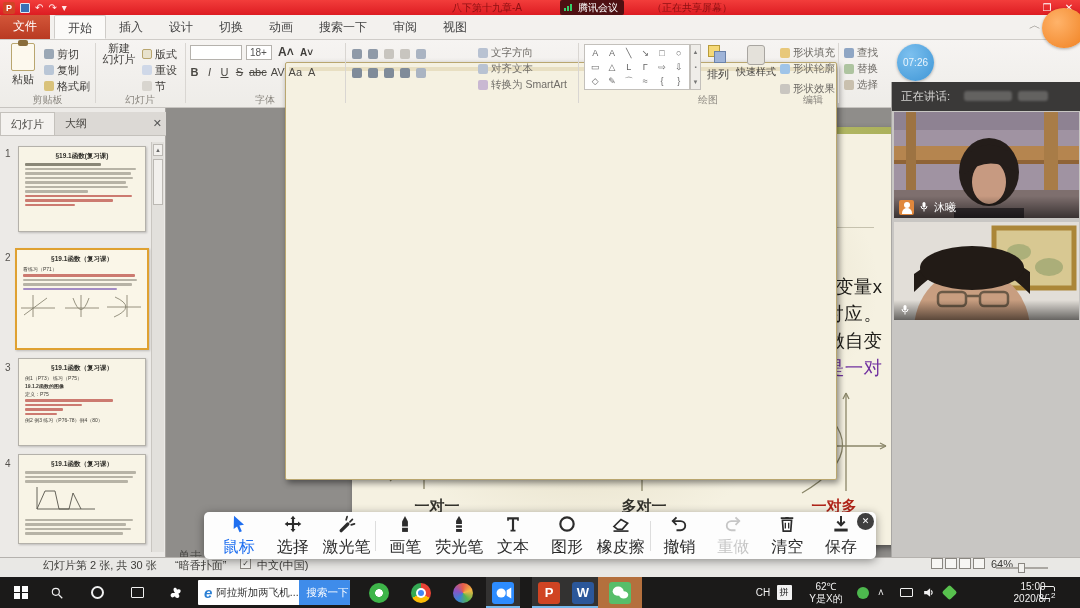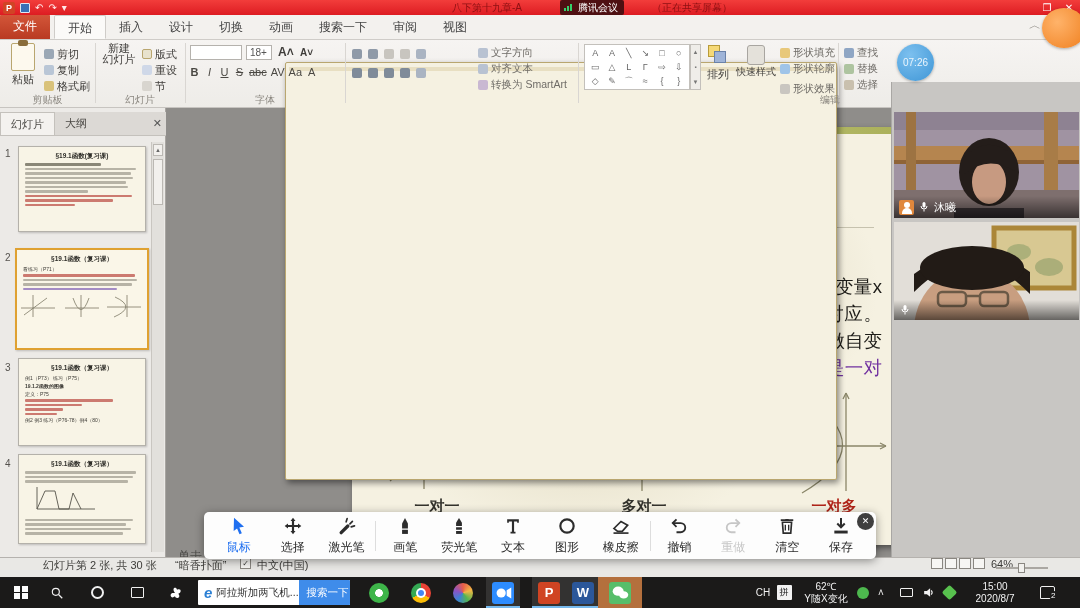--- a/index.html
+++ b/index.html
@@ -87,21 +87,21 @@
   .statusbar .itm{position:absolute;top:0;white-space:nowrap;margin-left:35px;}
   .viewic{display:inline-block;width:12px;height:11px;border:1px solid #8a8781;background:#f7f6f3;margin-right:2px;}
   .zoomtrack{position:absolute;top:9px;width:52px;height:2px;background:#aaa7a2;}
   .zoomthumb{position:absolute;top:-4px;left:22px;width:7px;height:10px;background:#f2f1ee;border:1px solid #8a8781;}
 
   
   .anno{position:absolute;left:204px;top:512px;width:672px;height:47px;background:#fdfdfd;border-radius:5px;box-shadow:0 2px 10px rgba(0,0,0,.4);z-index:4;display:flex;align-items:center;justify-content:space-evenly;padding:0 6px;}
   .tool{width:50px;text-align:center;color:#2c2c2c;}
   .tool .tic{height:22px;}
   .tool .tic svg{width:20px;height:20px;}
-  .tool .tlabel{font-size:12px;margin-top:1px;}
+  .tool .tlabel{font-size:16px;margin-top:1px;}
   .tool.active{color:#1f6ff0;}
   .tool.disabled{color:#c6c6c6;}
   .tdiv{width:1px;height:30px;background:#ddd;}
   .annoclose{position:absolute;left:857px;top:513px;width:17px;height:17px;border-radius:50%;background:#3f3f3f;color:#fff;font-size:9px;text-align:center;line-height:17px;z-index:5;}
 
   
   .panel{position:absolute;left:891px;top:82px;width:189px;height:475px;background:#c8c6c3;border-left:1px solid #a9a7a4;z-index:3;}
   .phead{position:absolute;left:0;top:0;width:189px;height:29px;background:#3a3938;color:#d3d2d0;font-size:11.5px;line-height:29px;padding-left:9px;}
   .pblur{position:absolute;top:9px;height:10px;background:#8c8b89;border-radius:3px;opacity:.5;filter:blur(1px);}
   .vtile{position:absolute;left:2px;width:185px;background:#1d4ed8;overflow:hidden;}
@@ -294,35 +294,36 @@
         <span>形状填充</span>
       </div>
     <div class="stackrow" style="left:780px;top:22px">
         <span class="sic" style="background:#9fc4e8"></span>
         <span>形状轮廓</span>
       </div>
     <div class="stackrow" style="left:780px;top:42px">
         <span class="sic" style="background:#c9c6c0"></span>
         <span>形状效果</span>
       </div>
+    <div class="glabel" style="left:578px;width:260px">绘图</div>
     <div class="gsep" style="left:838px"></div>
 
     <div class="stackrow" style="left:844px;top:6px">
         <span class="sic" style="background:#8fa6c4"></span>
         <span>查找</span>
       </div>
     <div class="stackrow" style="left:844px;top:22px">
         <span class="sic" style="background:#aec4a0"></span>
         <span>替换</span>
       </div>
     <div class="stackrow" style="left:844px;top:38px">
         <span class="sic" style="background:#c9c0ae"></span>
         <span>选择</span>
       </div>
-    <div class="glabel" style="left:815px;width:30px">编辑</div>
+    <div class="glabel" style="left:798px;width:30px">编辑</div>
   </div>
 
   <div class="editor">
     <div class="slide">
       <div class="topstrip"></div>
       <div class="wm1"></div>
         <div class="wm2"></div>
       <div class="dot" style="left:383px;top:15px"></div>
       <div class="dot" style="left:322px;top:105px;width:2px;height:2px"></div>
       <div class="stitle">§19.1函数（复习课）</div>
@@ -464,20 +465,25 @@
     <div class="itm" style="left:956px">64%</div>
     <div class="itm" style="left:984px">−</div>
     <div class="zoomtrack" style="left:996px">
         <div class="zoomthumb"></div>
       </div>
     <div class="itm" style="left:1052px">+</div>
     <div class="itm" style="left:1064px;width:11px;height:11px;border:1px solid #8a8781;background:#f7f6f3"></div>
   </div>
 
   <div class="panel">
+    <div class="phead">
+      <span>正在讲话:</span>
+      <span class="pblur" style="left:72px;width:48px"></span>
+      <span class="pblur" style="left:126px;width:30px"></span>
+    </div>
     <div class="vtile" style="top:30px;height:106px">
       <svg width="185" height="106" viewBox="0 0 185 106">
         <rect width="185" height="106" fill="#a093a2"></rect>
         <rect x="0" y="0" width="185" height="18" fill="#8e8292"></rect>
         <rect x="0" y="34" width="185" height="14" fill="#b5854f"></rect>
         <rect x="0" y="48" width="185" height="4" fill="#8f6437"></rect>
         <rect x="150" y="0" width="14" height="106" fill="#a87c47"></rect>
         <rect x="12" y="0" width="10" height="106" fill="#9d7342"></rect>
         <rect x="0" y="78" width="185" height="28" fill="#7e6f6e"></rect>
         <ellipse cx="95" cy="60" rx="30" ry="34" fill="#241d1a"></ellipse>
@@ -680,41 +686,41 @@
           </svg>
       </span>
     </div>
     <div class="tbi" style="left:752px;width:22px">
         <span class="traytxt">CH</span>
       </div>
     <div class="tbi" style="left:774px;width:20px">
         <span class="imebox">拼</span>
       </div>
     <div class="tbi" style="left:800px;width:52px">
-      <span class="traytxt"><span>62℃</span><br><span>Y随X变化</span></span>
+      <span class="traytxt"><span>62℃</span><br><span>Y是X的</span></span>
     </div>
     <div class="tbi" style="left:854px;width:18px">
         <span style="width:12px;height:12px;border-radius:50%;background:#4db84e;"></span>
       </div>
     <div class="tbi" style="left:872px;width:18px">
         <span class="traytxt">˄</span>
       </div>
     <div class="tbi" style="left:896px;width:20px">
         <span style="width:13px;height:9px;border:1.5px solid #f0f0f0;border-radius:1px"></span>
       </div>
     <div class="tbi" style="left:918px;width:20px">
       <svg width="13" height="13" viewBox="0 0 24 24">
           <path d="M4 9 H9 L15 4 V20 L9 15 H4 Z" fill="#f0f0f0"></path>
           <path d="M17 8 a6 6 0 0 1 0 8" stroke="#f0f0f0" stroke-width="2" fill="none"></path>
         </svg>
     </div>
     <div class="tbi" style="left:940px;width:18px">
         <span style="width:11px;height:11px;background:#58c14e;transform:rotate(45deg);border-radius:2px"></span>
       </div>
-    <div class="tbi" style="left:964px;width:62px">
+    <div class="tbi" style="left:1002px;width:62px">
       <span class="traytxt"><span>15:00</span><br><span>2020/8/7</span></span>
     </div>
     <div class="tbi" style="left:1034px;width:26px">
       <span style="position:relative;width:15px;height:13px;border:1.5px solid #f0f0f0;border-radius:2px 2px 2px 0">
         <span class="badge2">2</span>
       </span>
     </div>
   </div>
 </div>
 

